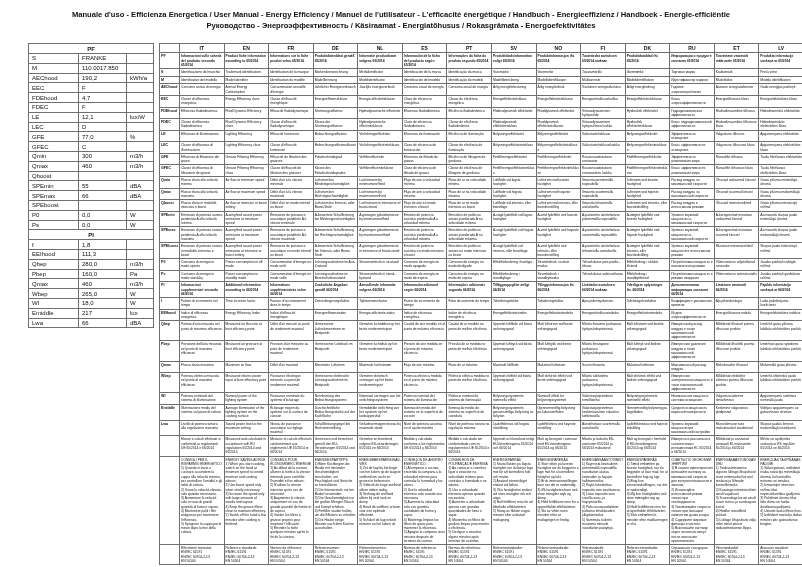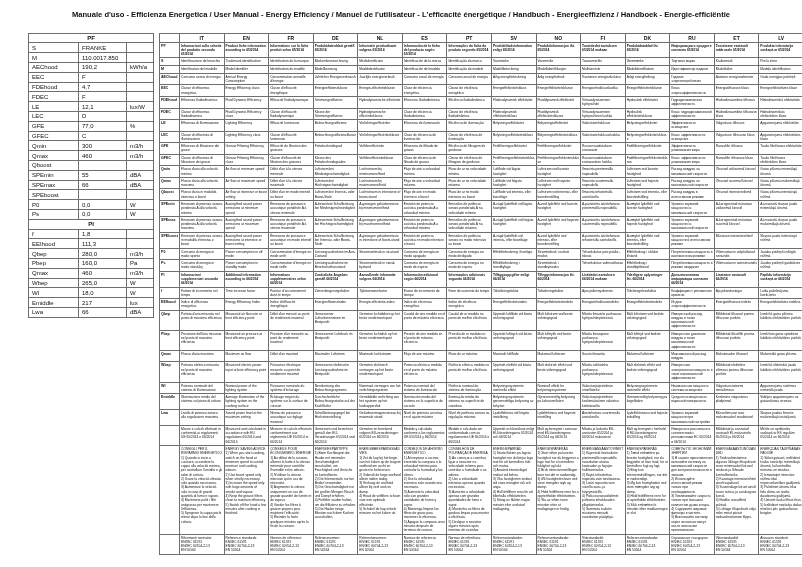--- a/index.html
+++ b/index.html
@@ -34,20 +34,21 @@
   }
   .lang-table td.rcode { font-size:3.6px; font-weight:bold; white-space:nowrap; }
   .lang-table tr.bold td { font-weight:bold; }
 </style>
 </head>
 <body>
 
 <div class="page">
   <div class="doc-header">
     <div>Manuale d'uso - Efficienza Energetica / User Manual - Energy Efficiency / Manuel de l'utilisateur - L'efficacité énergétique / Handbuch - Energieeffizienz / Handboek - Energie-efficiëntie</div>
+    <div>Руководство - Энергоэффективность / Käsiraamat - Energiatõhusus / Rokasgrāmata - Energoefektivitātes</div>
   </div>
 
   <div class="content">
     <table class="param-table">
       <tbody>
           <tr>
             <td colspan="3" class="sec">PF</td>
           </tr>
           <tr>
             <td class="code">S</td>

